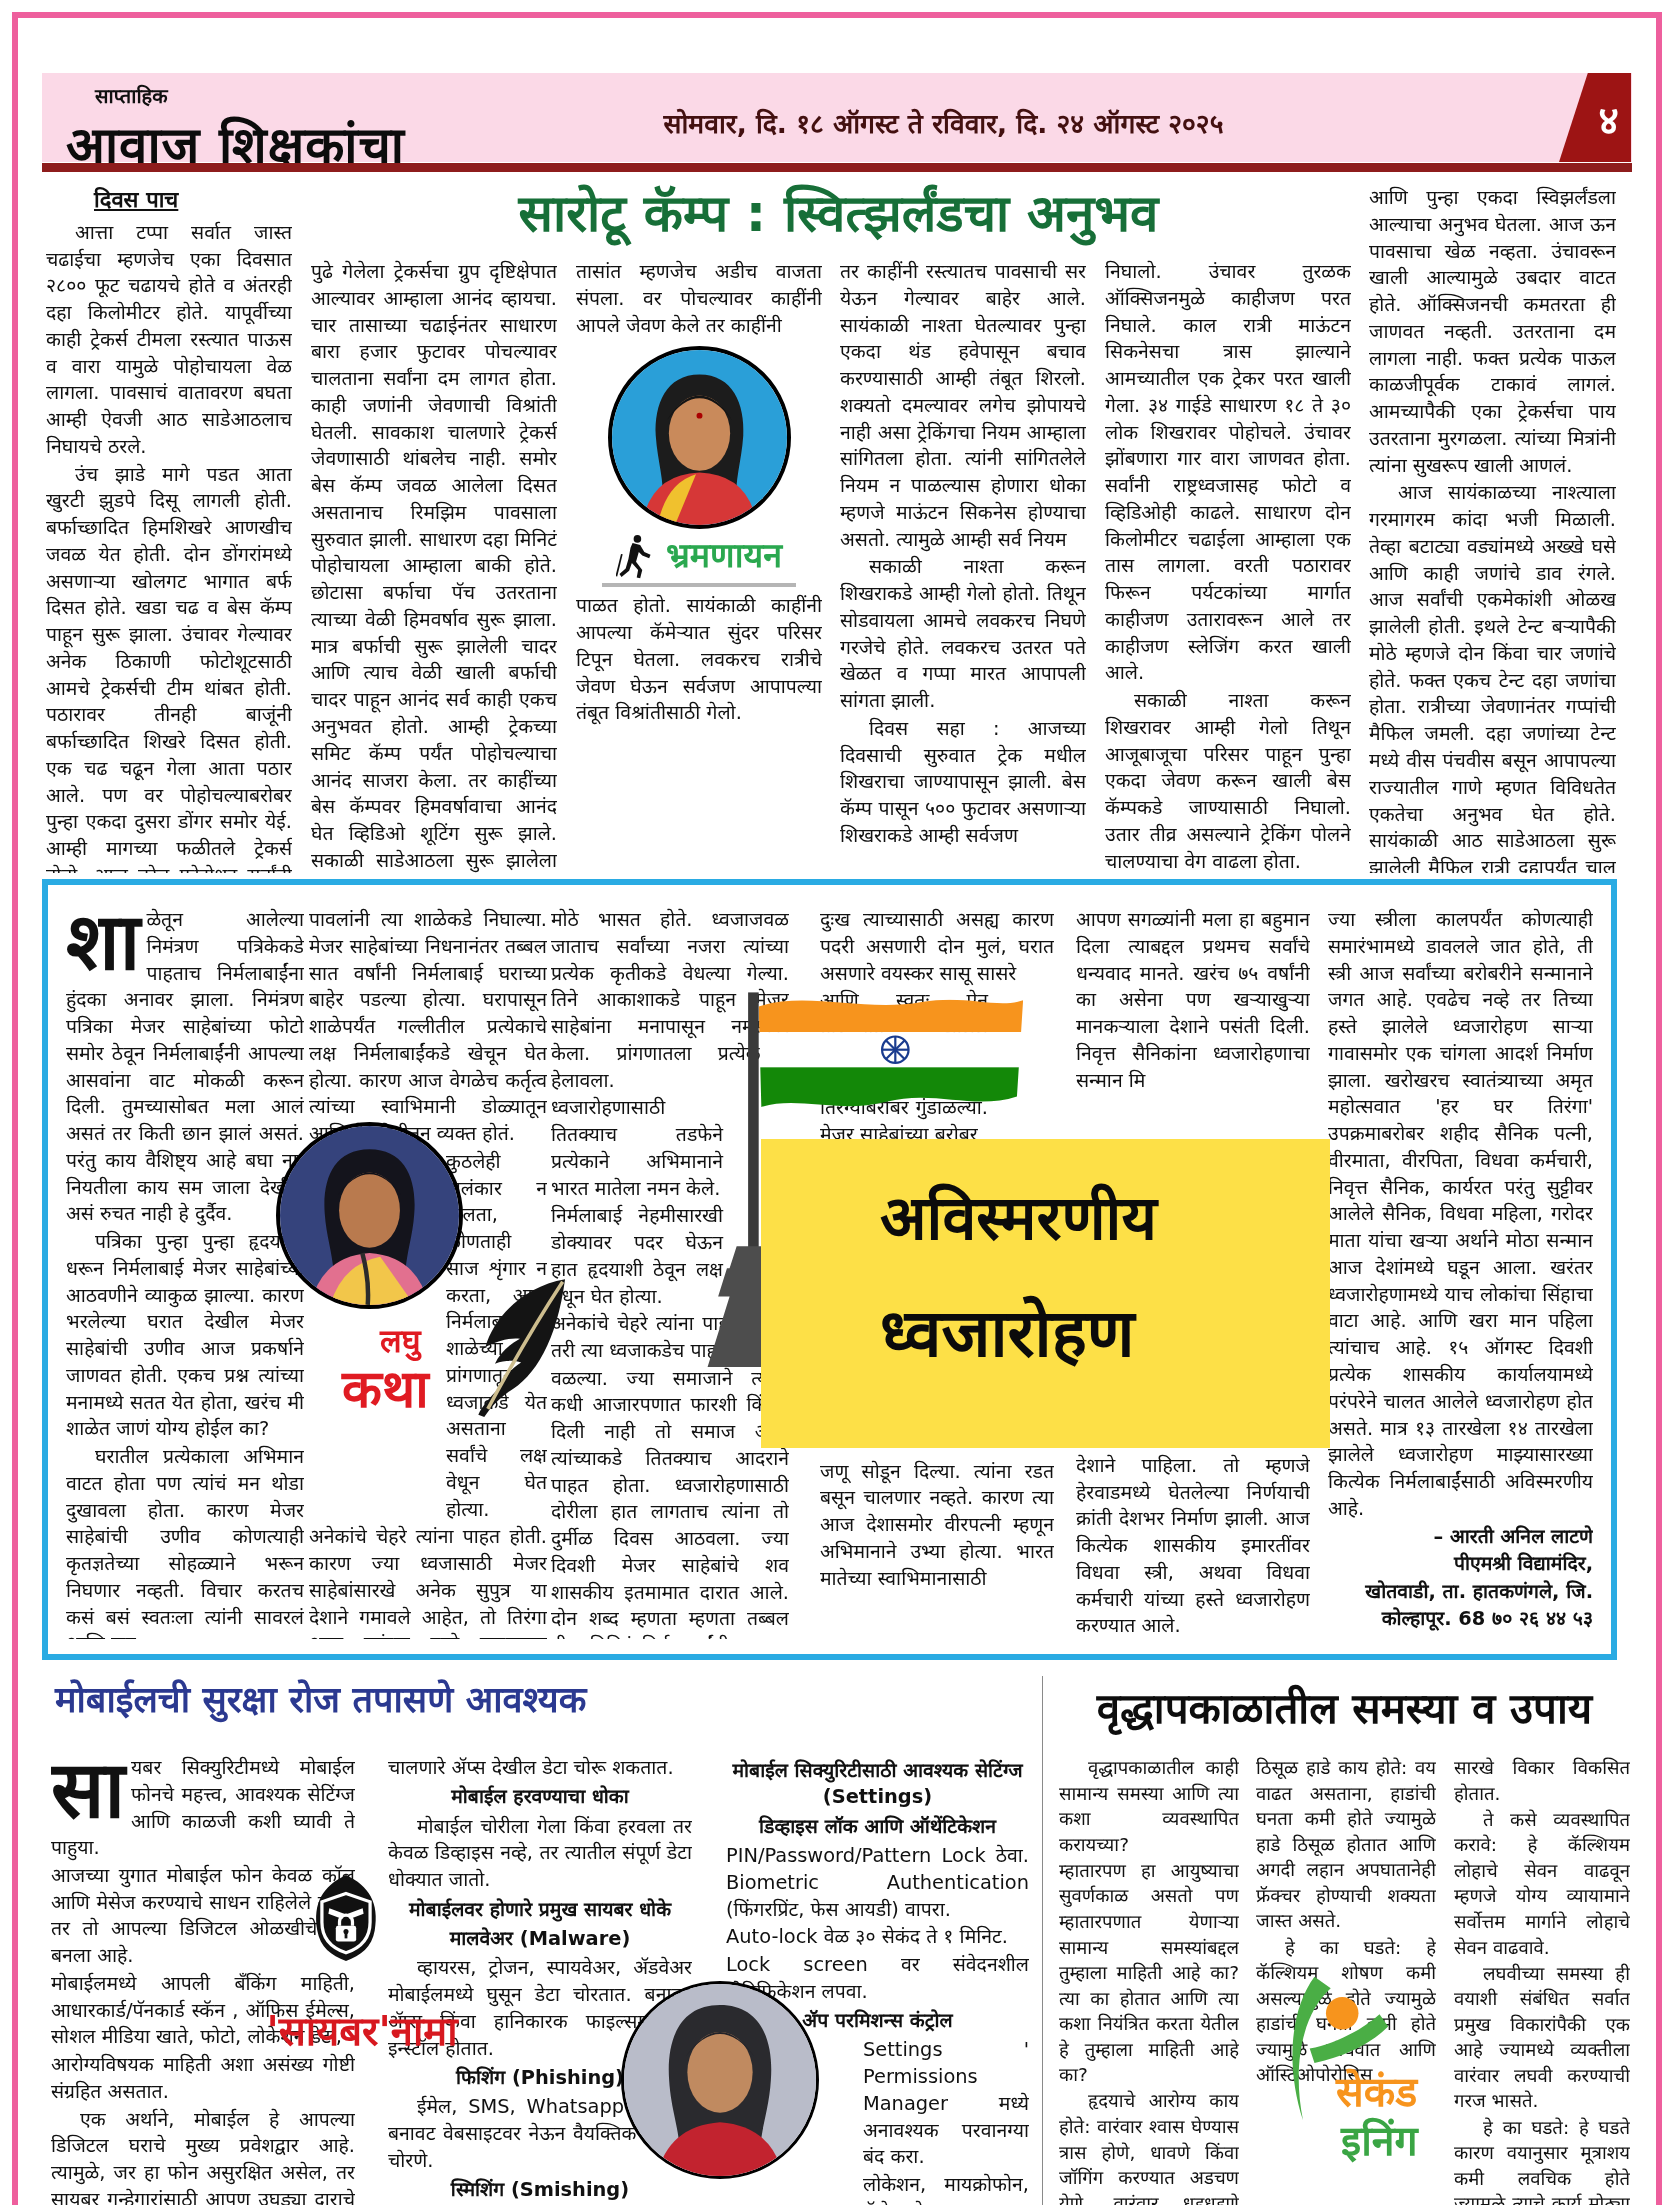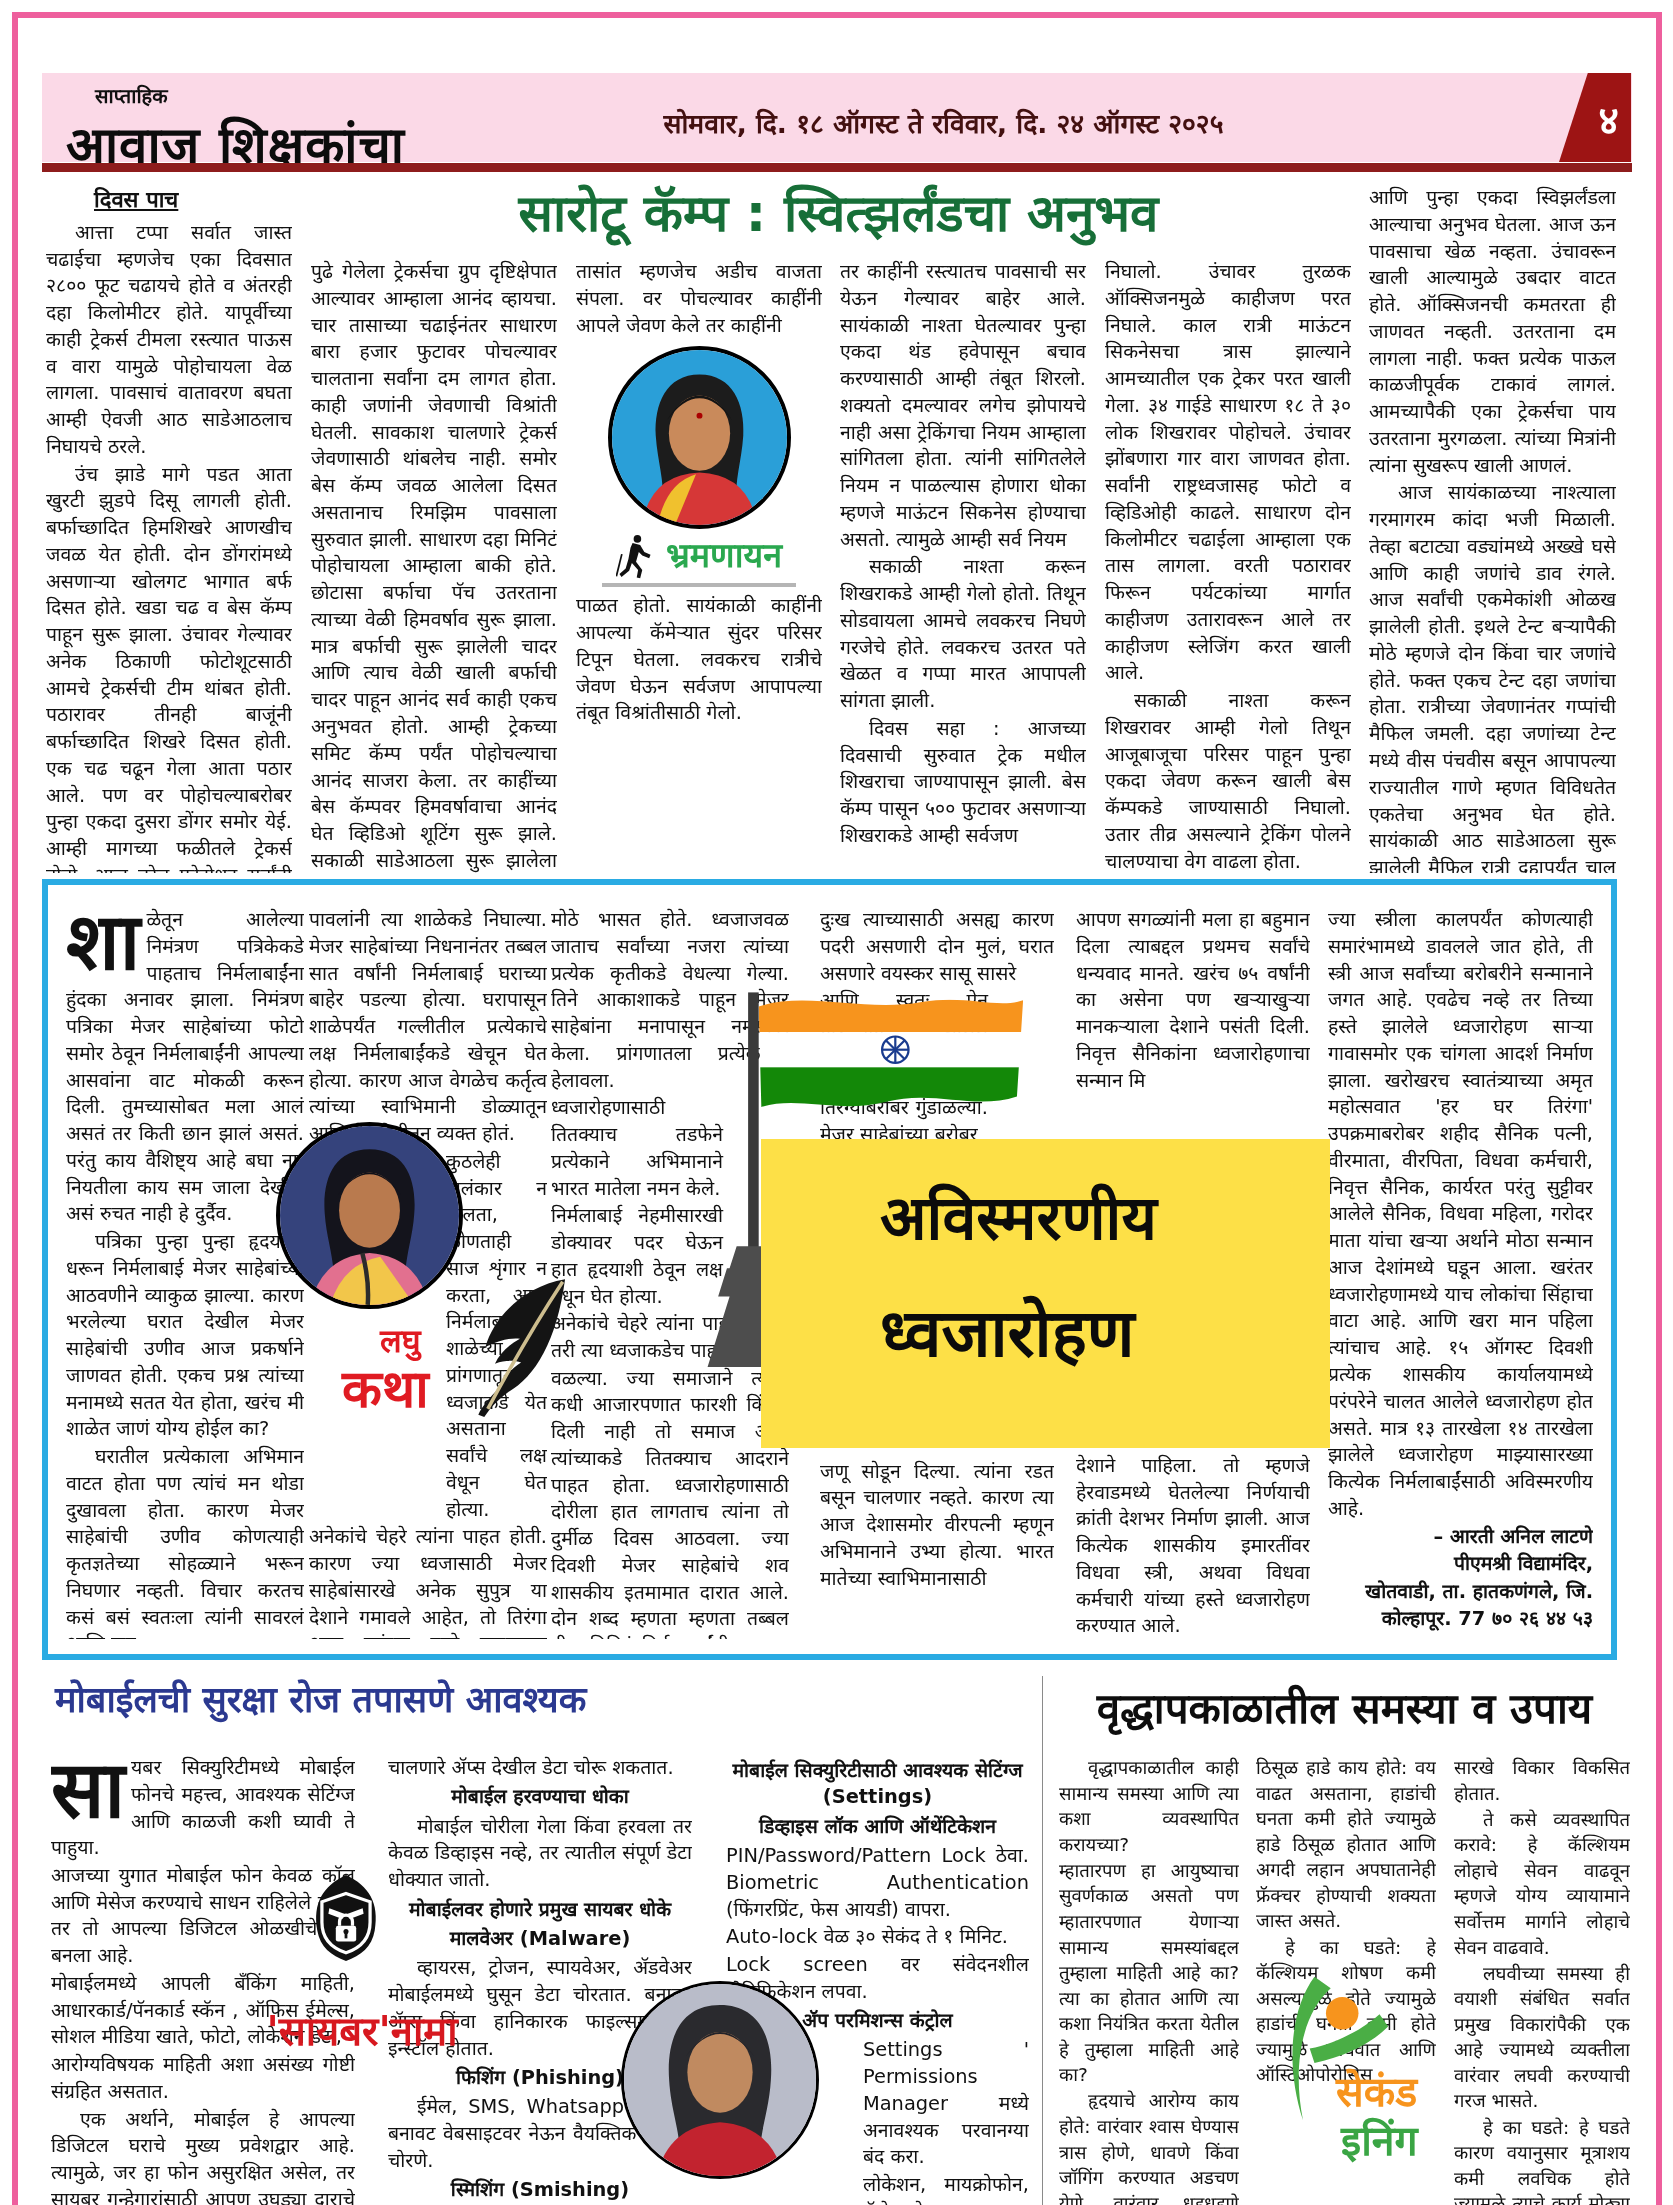--- a/index.html
+++ b/index.html
@@ -145,21 +145,21 @@
   <div class="col" style="left:1076px;top:907px;width:234px;height:732px">
       <div class="para nd">आपण सगळ्यांनी मला हा बहुमान दिला त्याबद्दल प्रथमच सर्वांचे धन्यवाद मानते. खरंच ७५ वर्षांनी का असेना पण खऱ्याखुऱ्या मानकऱ्याला देशाने पसंती दिली. निवृत्त सैनिकांना ध्वजारोहणाचा सन्मान मि</div>
       <div style="height: 304px;"></div>
       <div class="para nd">ळाला आहे. त्याचबरोबर आणखी एक गौरवण्यासारखा सन्मान देशाने पाहिला. तो म्हणजे हेरवाडमध्ये घेतलेल्या निर्णयाची क्रांती देशभर निर्माण झाली. आज कित्येक शासकीय इमारतींवर विधवा स्त्री, अथवा विधवा कर्मचारी यांच्या हस्ते ध्वजारोहण करण्यात आले.</div>
     </div>
   <div class="col" style="left:1328px;top:907px;width:265px;height:732px">
       <div class="para nd">ज्या स्त्रीला कालपर्यंत कोणत्याही समारंभामध्ये डावलले जात होते, ती स्त्री आज सर्वांच्या बरोबरीने सन्मानाने जगत आहे. एवढेच नव्हे तर तिच्या हस्ते झालेले ध्वजारोहण साऱ्या गावासमोर एक चांगला आदर्श निर्माण झाला. खरोखरच स्वातंत्र्याच्या अमृत महोत्सवात 'हर घर तिरंगा' उपक्रमाबरोबर शहीद सैनिक पत्नी, वीरमाता, वीरपिता, विधवा कर्मचारी, निवृत्त सैनिक, कार्यरत परंतु सुट्टीवर आलेले सैनिक, विधवा महिला, गरोदर माता यांचा खऱ्या अर्थाने मोठा सन्मान आज देशांमध्ये घडून आला. खरंतर ध्वजारोहणामध्ये याच लोकांचा सिंहाचा वाटा आहे. आणि खरा मान पहिला त्यांचाच आहे. १५ ऑगस्ट दिवशी प्रत्येक शासकीय कार्यालयामध्ये परंपरेने चालत आलेले ध्वजारोहण होत असते. मात्र १३ तारखेला १४ तारखेला झालेले ध्वजारोहण माझ्यासारख्या कित्येक निर्मलाबाईंसाठी अविस्मरणीय आहे.</div>
       <div class="para bl">– आरती अनिल लाटणे</div>
       <div class="para bl">पीएमश्री विद्यामंदिर,</div>
       <div class="para bl">खोतवाडी, ता. हातकणंगले, जि.</div>
-      <div class="para bl">कोल्हापूर. 77 ७० २६ ४४ ५३</div>
+      <div class="para bl">कोल्हापूर. 68 ७० २६ ४४ ५३</div>
     </div>
 
   <div class="abs pframe" style="left:276px;top:1122px;width:179px;height:179px;">
     <svg viewBox="0 0 200 200" width="179" height="179">
       <rect width="200" height="200" fill="#35437c"></rect>
       <path d="M100,26 C60,26 47,60 50,98 C52,128 62,150 60,180 L140,180 C138,150 148,128 150,98 C153,60 140,26 100,26 Z" fill="#14141c"></path>
       <ellipse cx="100" cy="94" rx="34" ry="42" fill="#b97a4e"></ellipse>
       <path d="M64,78 Q100,30 136,78 Q118,52 100,52 Q82,52 64,78 Z" fill="#101018"></path>
       <path d="M34,200 Q46,146 100,142 Q154,146 166,200 Z" fill="#e2708f"></path>
       <path d="M56,200 Q70,154 112,146 L150,200 Z" fill="#f2c64a"></path>

